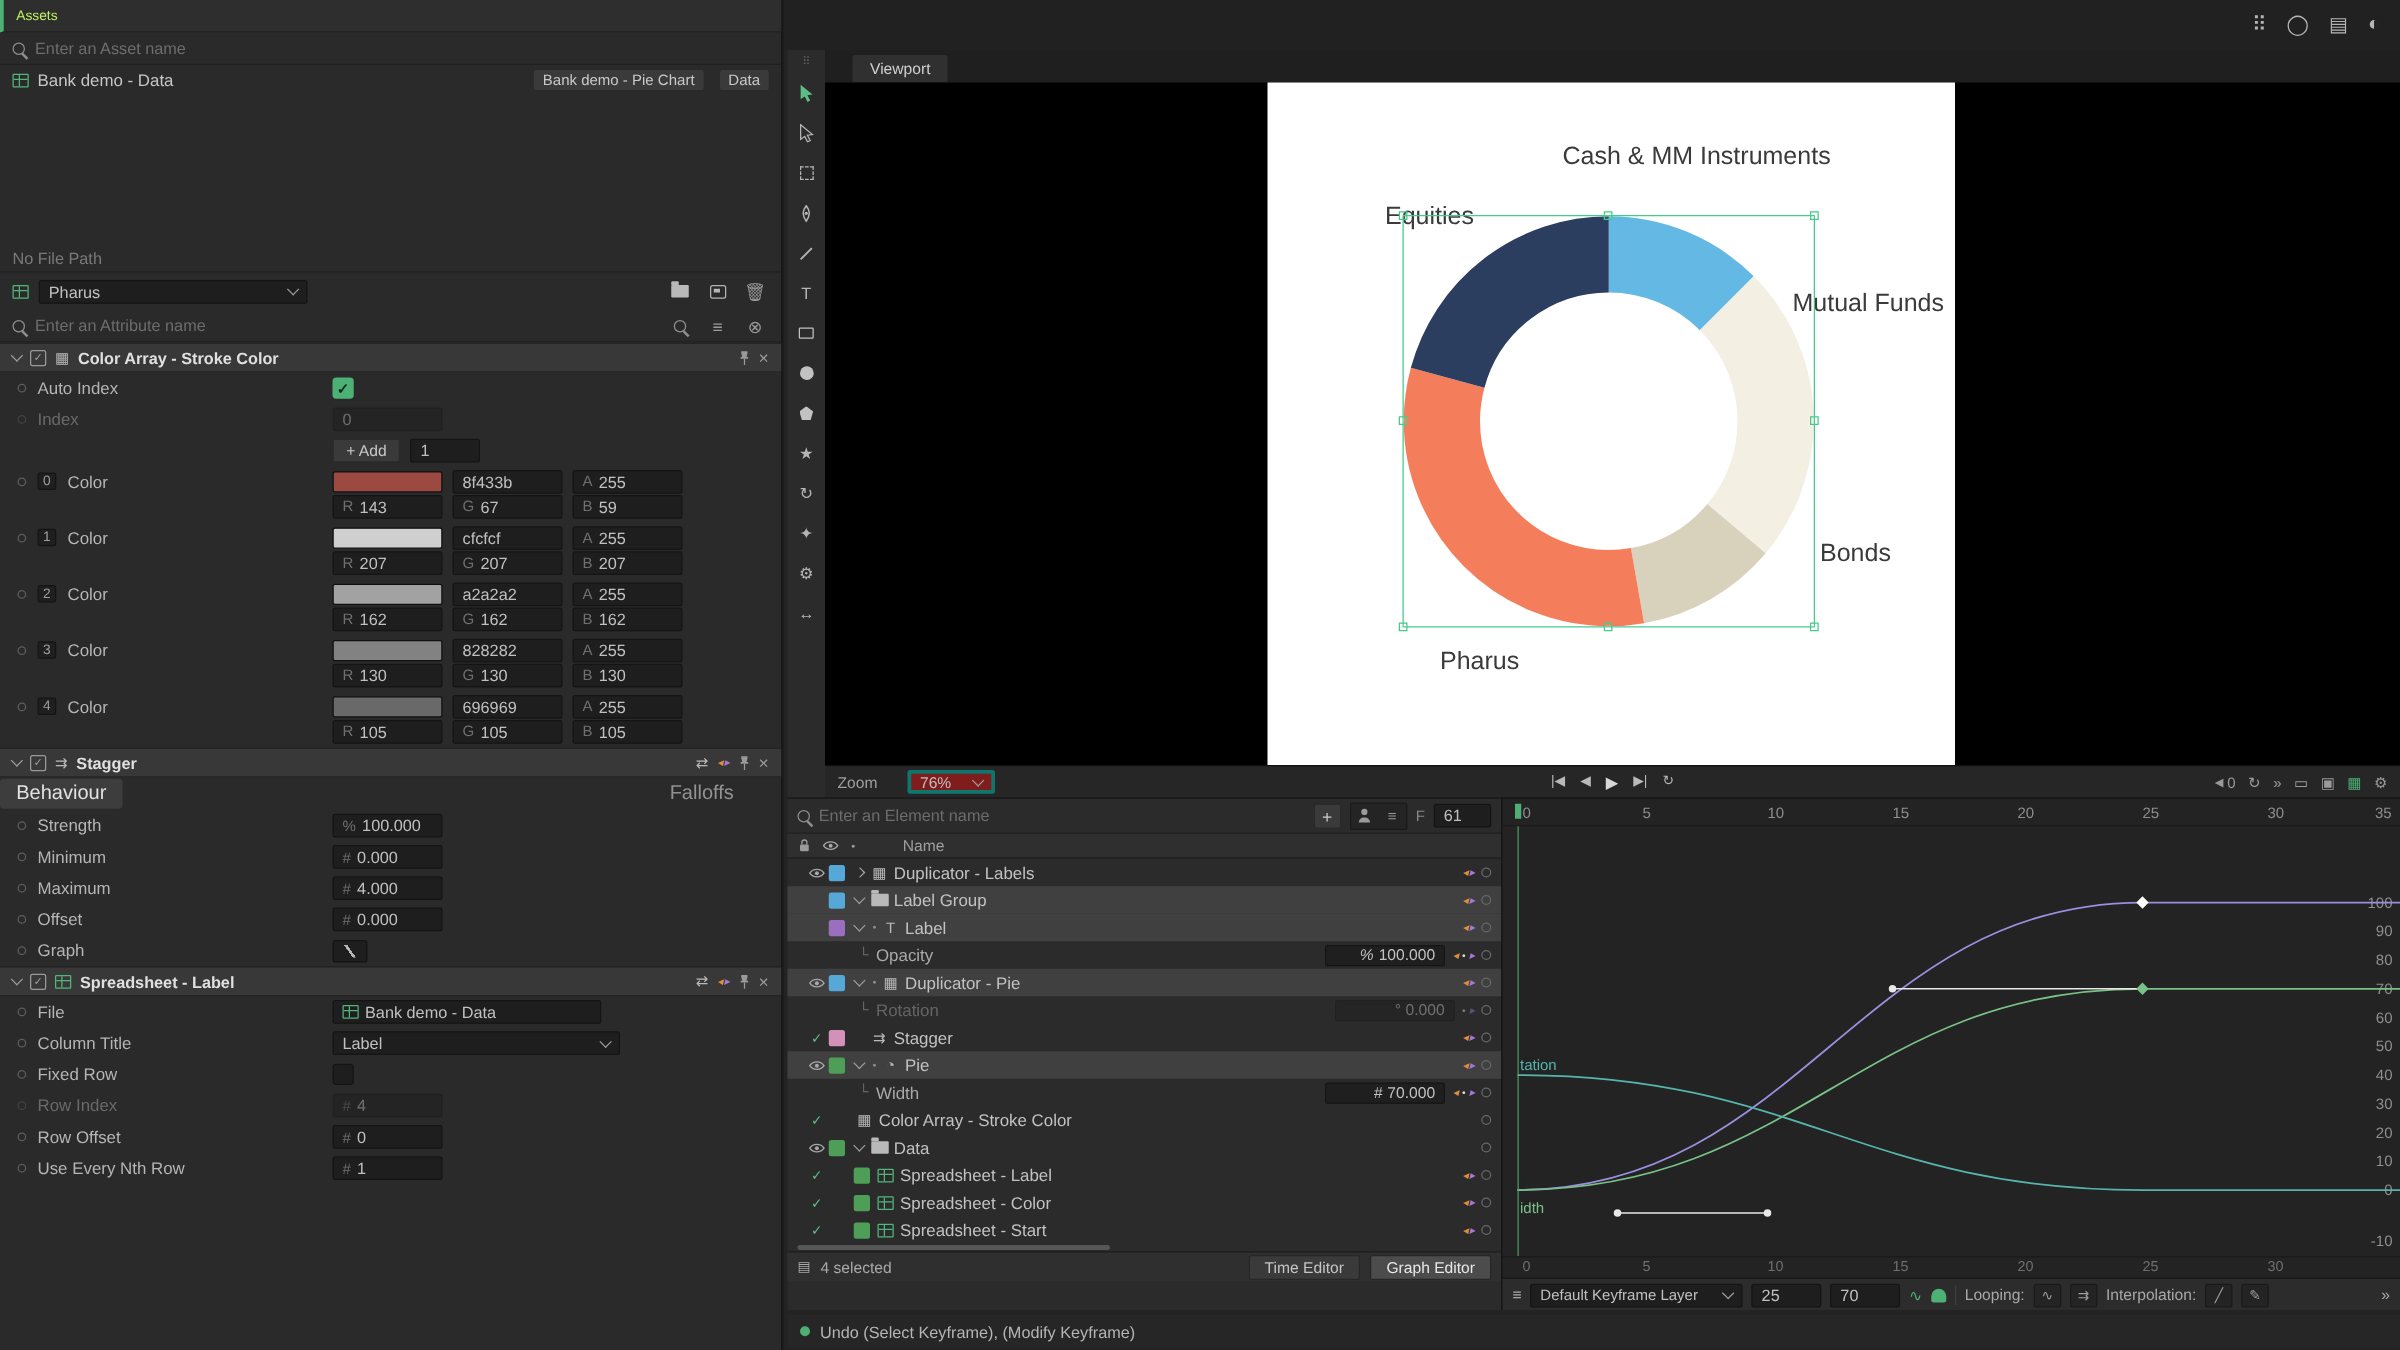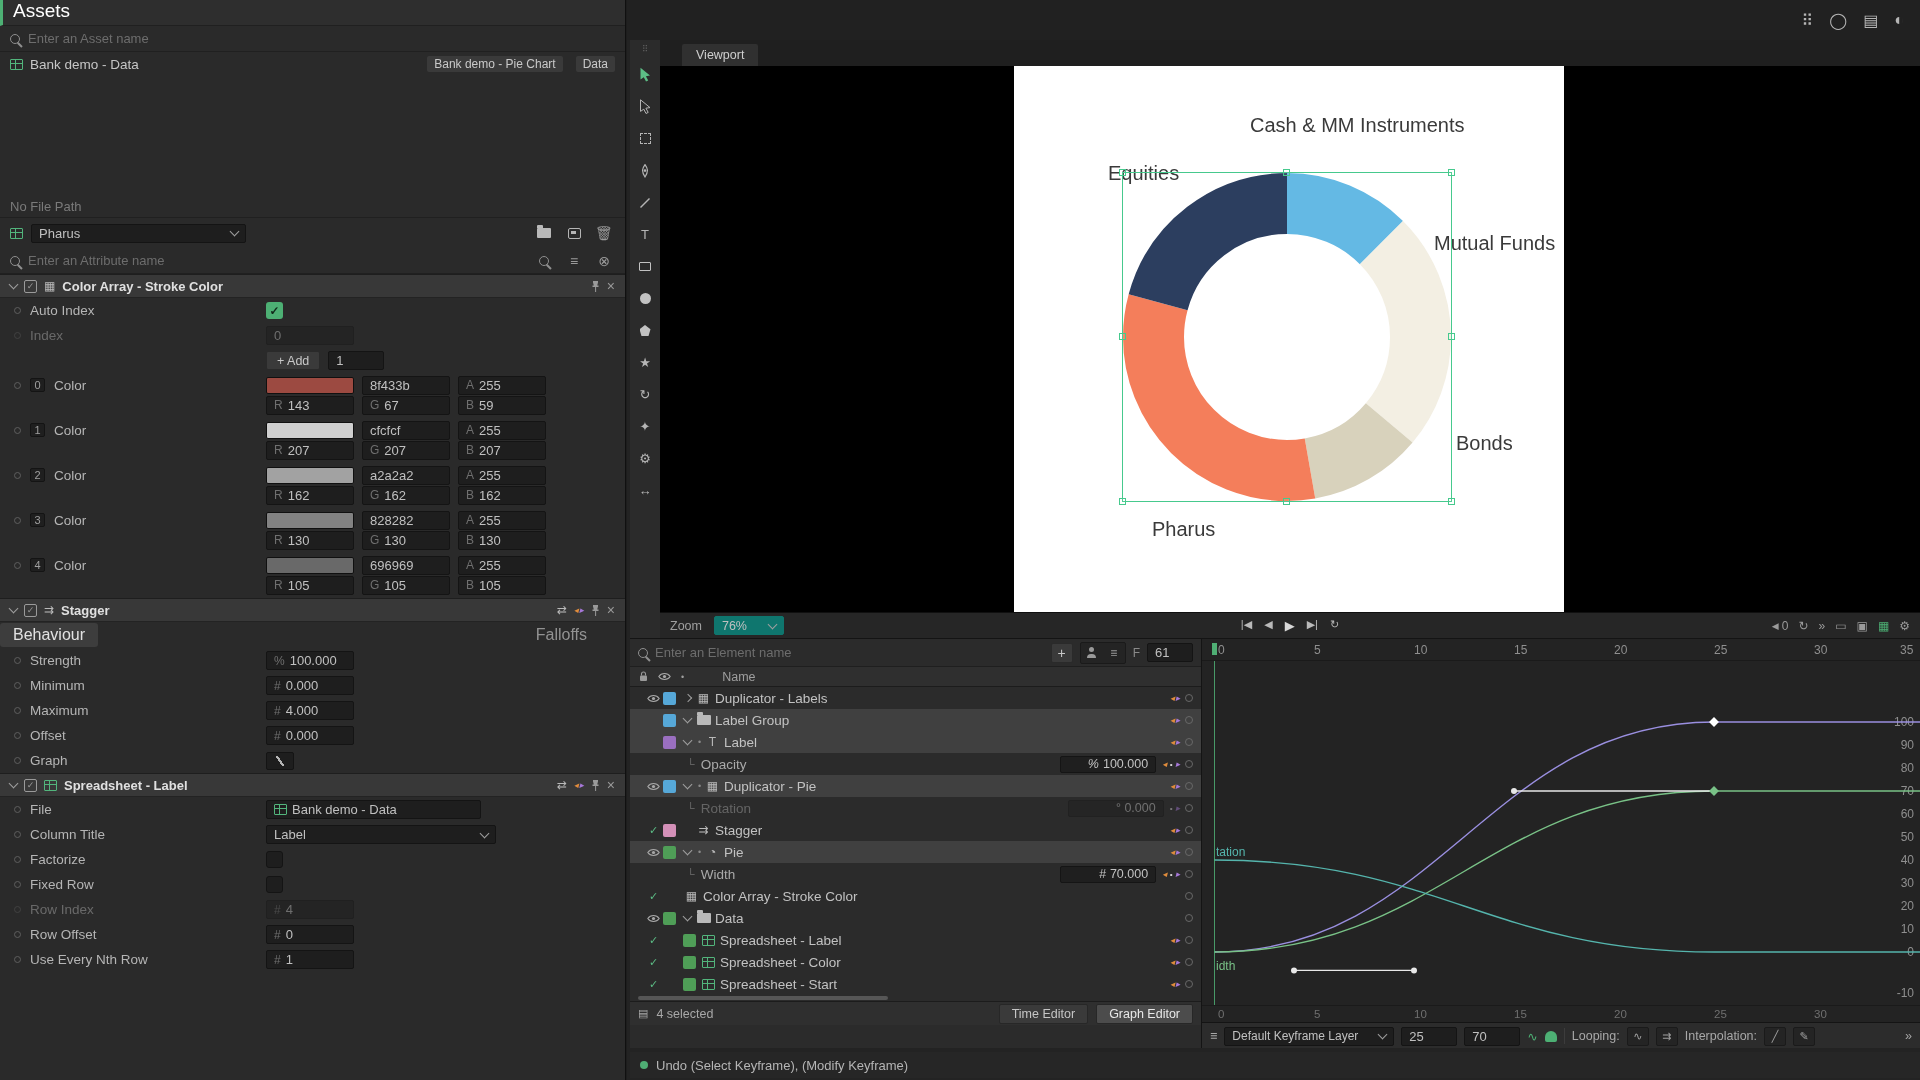--- a/index.html
+++ b/index.html
@@ -37,22 +37,22 @@
 .swatch{width:88px;height:17px;border:1px solid #101010;border-radius:2px;flex:none}
 .ibadge{min-width:15px;height:14px;background:#1f1f1f;border:1px solid #141414;border-radius:2px;
         font-size:11px;color:#9f9f9f;display:flex;align-items:center;justify-content:center;padding:0 2px;flex:none}
 .icobtn{width:22px;height:18px;display:flex;align-items:center;justify-content:center;color:#9a9a9a;flex:none}
 .xbtn{color:#9a9a9a;font-size:14px;line-height:1}
 .kf{display:flex;align-items:center;gap:1px;font-size:9px;flex:none}
 .kf .o{color:#e08c3c}.kf .p{color:#a678d8}
 
 
 #left-panel{position:absolute;left:0;top:0;width:626px;height:1080px;background:#2a2a2a;border-right:1px solid #101010}
-.assets-hd{height:26px;display:flex;padding-left:10px;background:#2e2e2e;
-           border-left:3px solid #4db074;border-bottom:1px solid #202020;font-size:19px;color:#ffffff}
+.assets-hd{height:26px;display:flex;align-items:center;padding-left:10px;background:#2e2e2e;
+           border-left:3px solid #4db074;border-bottom:1px solid #202020;font-size:11px;color:#bef264}
 .search-row{height:26px;display:flex;align-items:center;gap:8px;padding:0 10px;border-bottom:1px solid #202020}
 .search-row input{flex:1}
 .asset-row{height:24px;display:flex;align-items:center;gap:7px;padding:0 10px;font-size:13.5px}
 .tag{background:#3a3a3a;border-radius:2px;padding:1px 7px;font-size:12px;color:#c9c9c9;margin-left:6px;flex:none}
 .filepath{height:22px;display:flex;align-items:center;padding:0 10px;color:#7a7a7a;font-size:13px;border-bottom:1px solid #202020}
 .selrow{height:30px;display:flex;align-items:center;gap:8px;padding:0 10px}
 .ae-hd{height:24px;display:flex;align-items:center;padding-left:10px;font-size:13px;color:#d0d0d0;
        border-top:1px solid #1b1b1b;border-bottom:1px solid #202020;background:#2e2e2e}
 .sechead{height:24px;background:#383838;display:flex;align-items:center;gap:7px;padding:0 10px;
          border-top:1px solid #1e1e1e;border-bottom:1px solid #232323}
@@ -89,22 +89,22 @@
 #vtabs{height:26px;background:#1f1f1f;display:flex;align-items:flex-end}
 .vtab{height:22px;background:#303030;display:flex;align-items:center;padding:0 14px;font-size:12.5px;
       color:#cfcfcf;margin-left:22px;border-radius:2px 2px 0 0}
 #canvas{height:546px;background:#000;position:relative}
 #artboard{position:absolute;left:354px;top:0;width:550px;height:546px;background:#ffffff}
 .chart-label{position:absolute;font-size:20px;color:#3a3a3a;white-space:nowrap}
 .selbox{position:absolute;left:108px;top:106px;width:330px;height:330px;border:1px solid #46c98d}
 .h{position:absolute;width:7px;height:7px;border:1px solid #46c98d;background:rgba(250,255,252,.07)}
 #zoombar{height:26px;background:#262626;border-top:1px solid #101010;display:flex;align-items:center;
          padding:0 10px;position:relative;font-size:12.5px;color:#9f9f9f}
-.zsel{width:70px;height:19px;background:#0f766e;border:1px solid #0f766e;border-radius:2px;display:flex;
-      align-items:center;justify-content:space-between;padding:0 7px;color:#c0c0c0;margin-left:12px}
+.zsel{width:70px;height:19px;background:#7f1d1d;border:3px solid #0f766e;border-radius:2px;display:flex;
+      align-items:center;justify-content:space-between;padding:0 7px;color:#c0c0c0;margin-left:24px}
 #transport{position:absolute;left:50%;transform:translateX(-50%);display:flex;gap:12px;color:#b9b9b9;font-size:11px}
 #zoomright{position:absolute;right:10px;display:flex;gap:10px;align-items:center;color:#9a9a9a;font-size:12px}
 .grn{color:#4db074}
 
 
 #scene{position:absolute;left:3px;top:638px;width:571px;height:410px;background:#2b2b2b;border-top:1px solid #141414}
 #scenetabs{height:24px;background:#242424;display:flex;align-items:flex-end}
 .stab{height:21px;background:#333;display:flex;align-items:center;padding:0 12px;font-size:12.5px;color:#d6d6d6}
 #scenesearch{height:28px;display:flex;align-items:center;gap:7px;padding:0 8px;border-bottom:1px solid #1f1f1f}
 .pbtn{width:22px;height:20px;background:#3a3a3a;border:1px solid #2a2a2a;border-radius:2px;display:flex;
@@ -551,29 +551,20 @@
     <span class="aval">
         <span class="fld fsel w230">
           <span>Label</span>
           <i class="chevd"></i>
         </span>
       </span>
   </div>
   <div class="arow">
     <span class="albl">
         <span class="adot"></span>
-        <span>Factorize</span>
-      </span>
-    <span class="aval">
-        <span class="cb off"></span>
-      </span>
-  </div>
-  <div class="arow">
-    <span class="albl">
-        <span class="adot"></span>
         <span>Fixed Row</span>
       </span>
     <span class="aval">
         <span class="cb off"></span>
       </span>
   </div>
   <div class="arow">
     <span class="albl dim">
         <span class="adot"></span>
         <span>Row Index</span>

